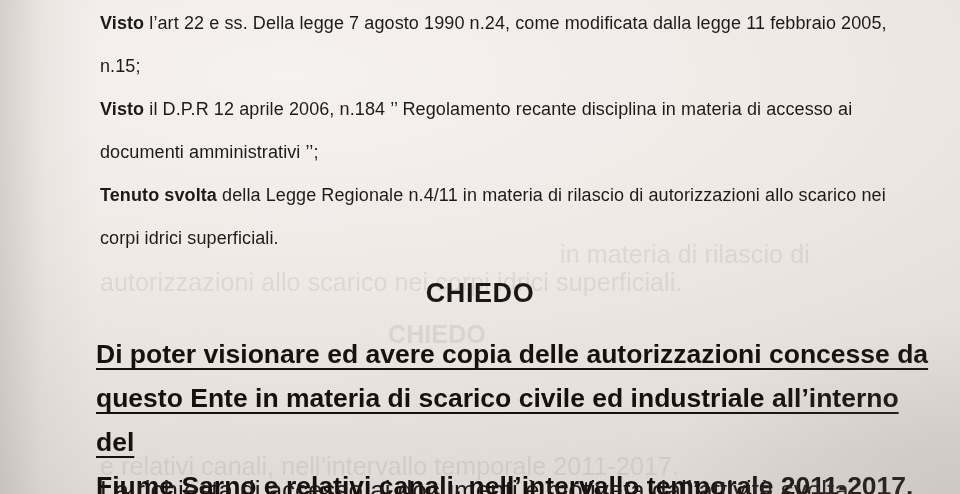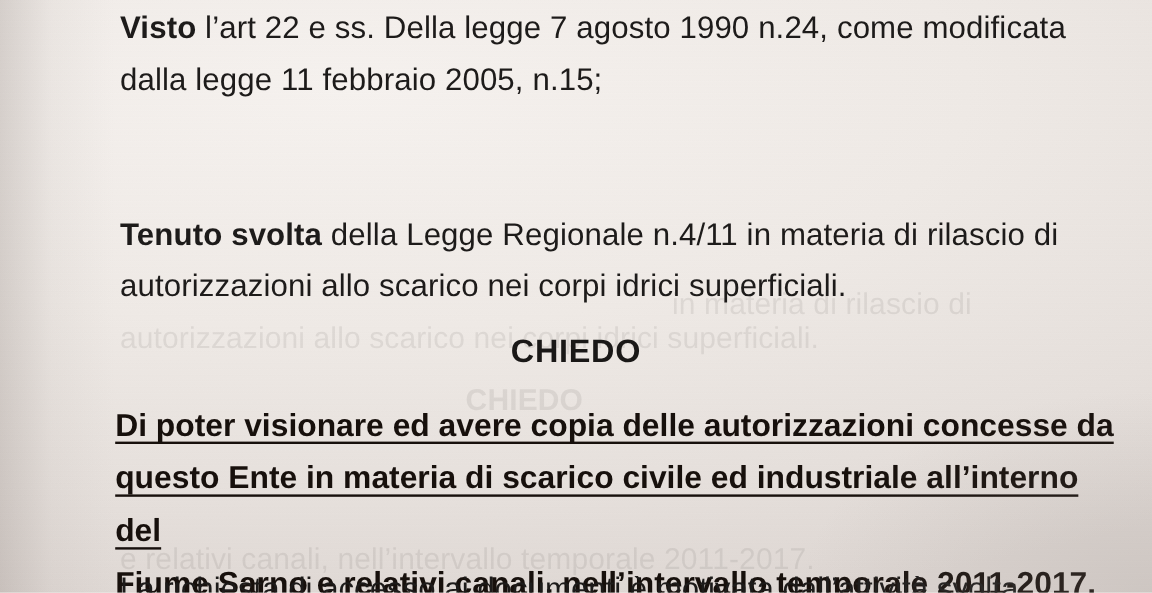--- a/index.html
+++ b/index.html
@@ -66,21 +66,21 @@
     left: 0; top: 0;
     width: 960px;
     height: 494px;
   }
 
   .para {
     position: absolute;
     left: 100px;
     width: 830px;
     color: #1d1b1a;
-    font-size: 26px;
+    font-size: 18px;
     line-height: 43px;
     letter-spacing: 0.1px;
   }
   .para .lead {
     font-weight: bold;
   }
 
   .center-head {
     position: absolute;
     left: 0;
@@ -144,20 +144,23 @@
     <div class="ghost-line" style="left:388px; top:320px; font-weight:bold;">CHIEDO</div>
     <div class="ghost-line" style="left:100px; top:452px;">e relativi canali, nell’intervallo temporale 2011-2017.</div>
   </div>
 
   <div class="text-layer">
 
     <div class="para" style="top:2px;">
       <span class="lead">Visto</span><span> l’art 22 e ss. Della legge 7 agosto 1990 n.24, come modificata dalla legge 11 febbraio 2005, n.15;</span>
     </div>
 
+    <div class="para" style="top:88px;">
+      <span class="lead">Visto</span><span> il D.P.R 12 aprile 2006, n.184 ’’ Regolamento recante disciplina in materia di accesso ai documenti amministrativi ’’;</span>
+    </div>
 
     <div class="para" style="top:174px;">
       <span class="lead">Tenuto svolta</span><span> della Legge Regionale n.4/11 in materia di rilascio di autorizzazioni allo scarico nei corpi idrici superficiali.</span>
     </div>
 
     <div class="center-head" style="top:278px;">CHIEDO</div>
 
     <div class="request" style="top:332px;">
       <div><span class="u">Di poter visionare ed avere copia delle autorizzazioni concesse da</span></div>
       <div><span class="u">questo Ente in materia di scarico civile ed industriale all’interno del</span></div>

